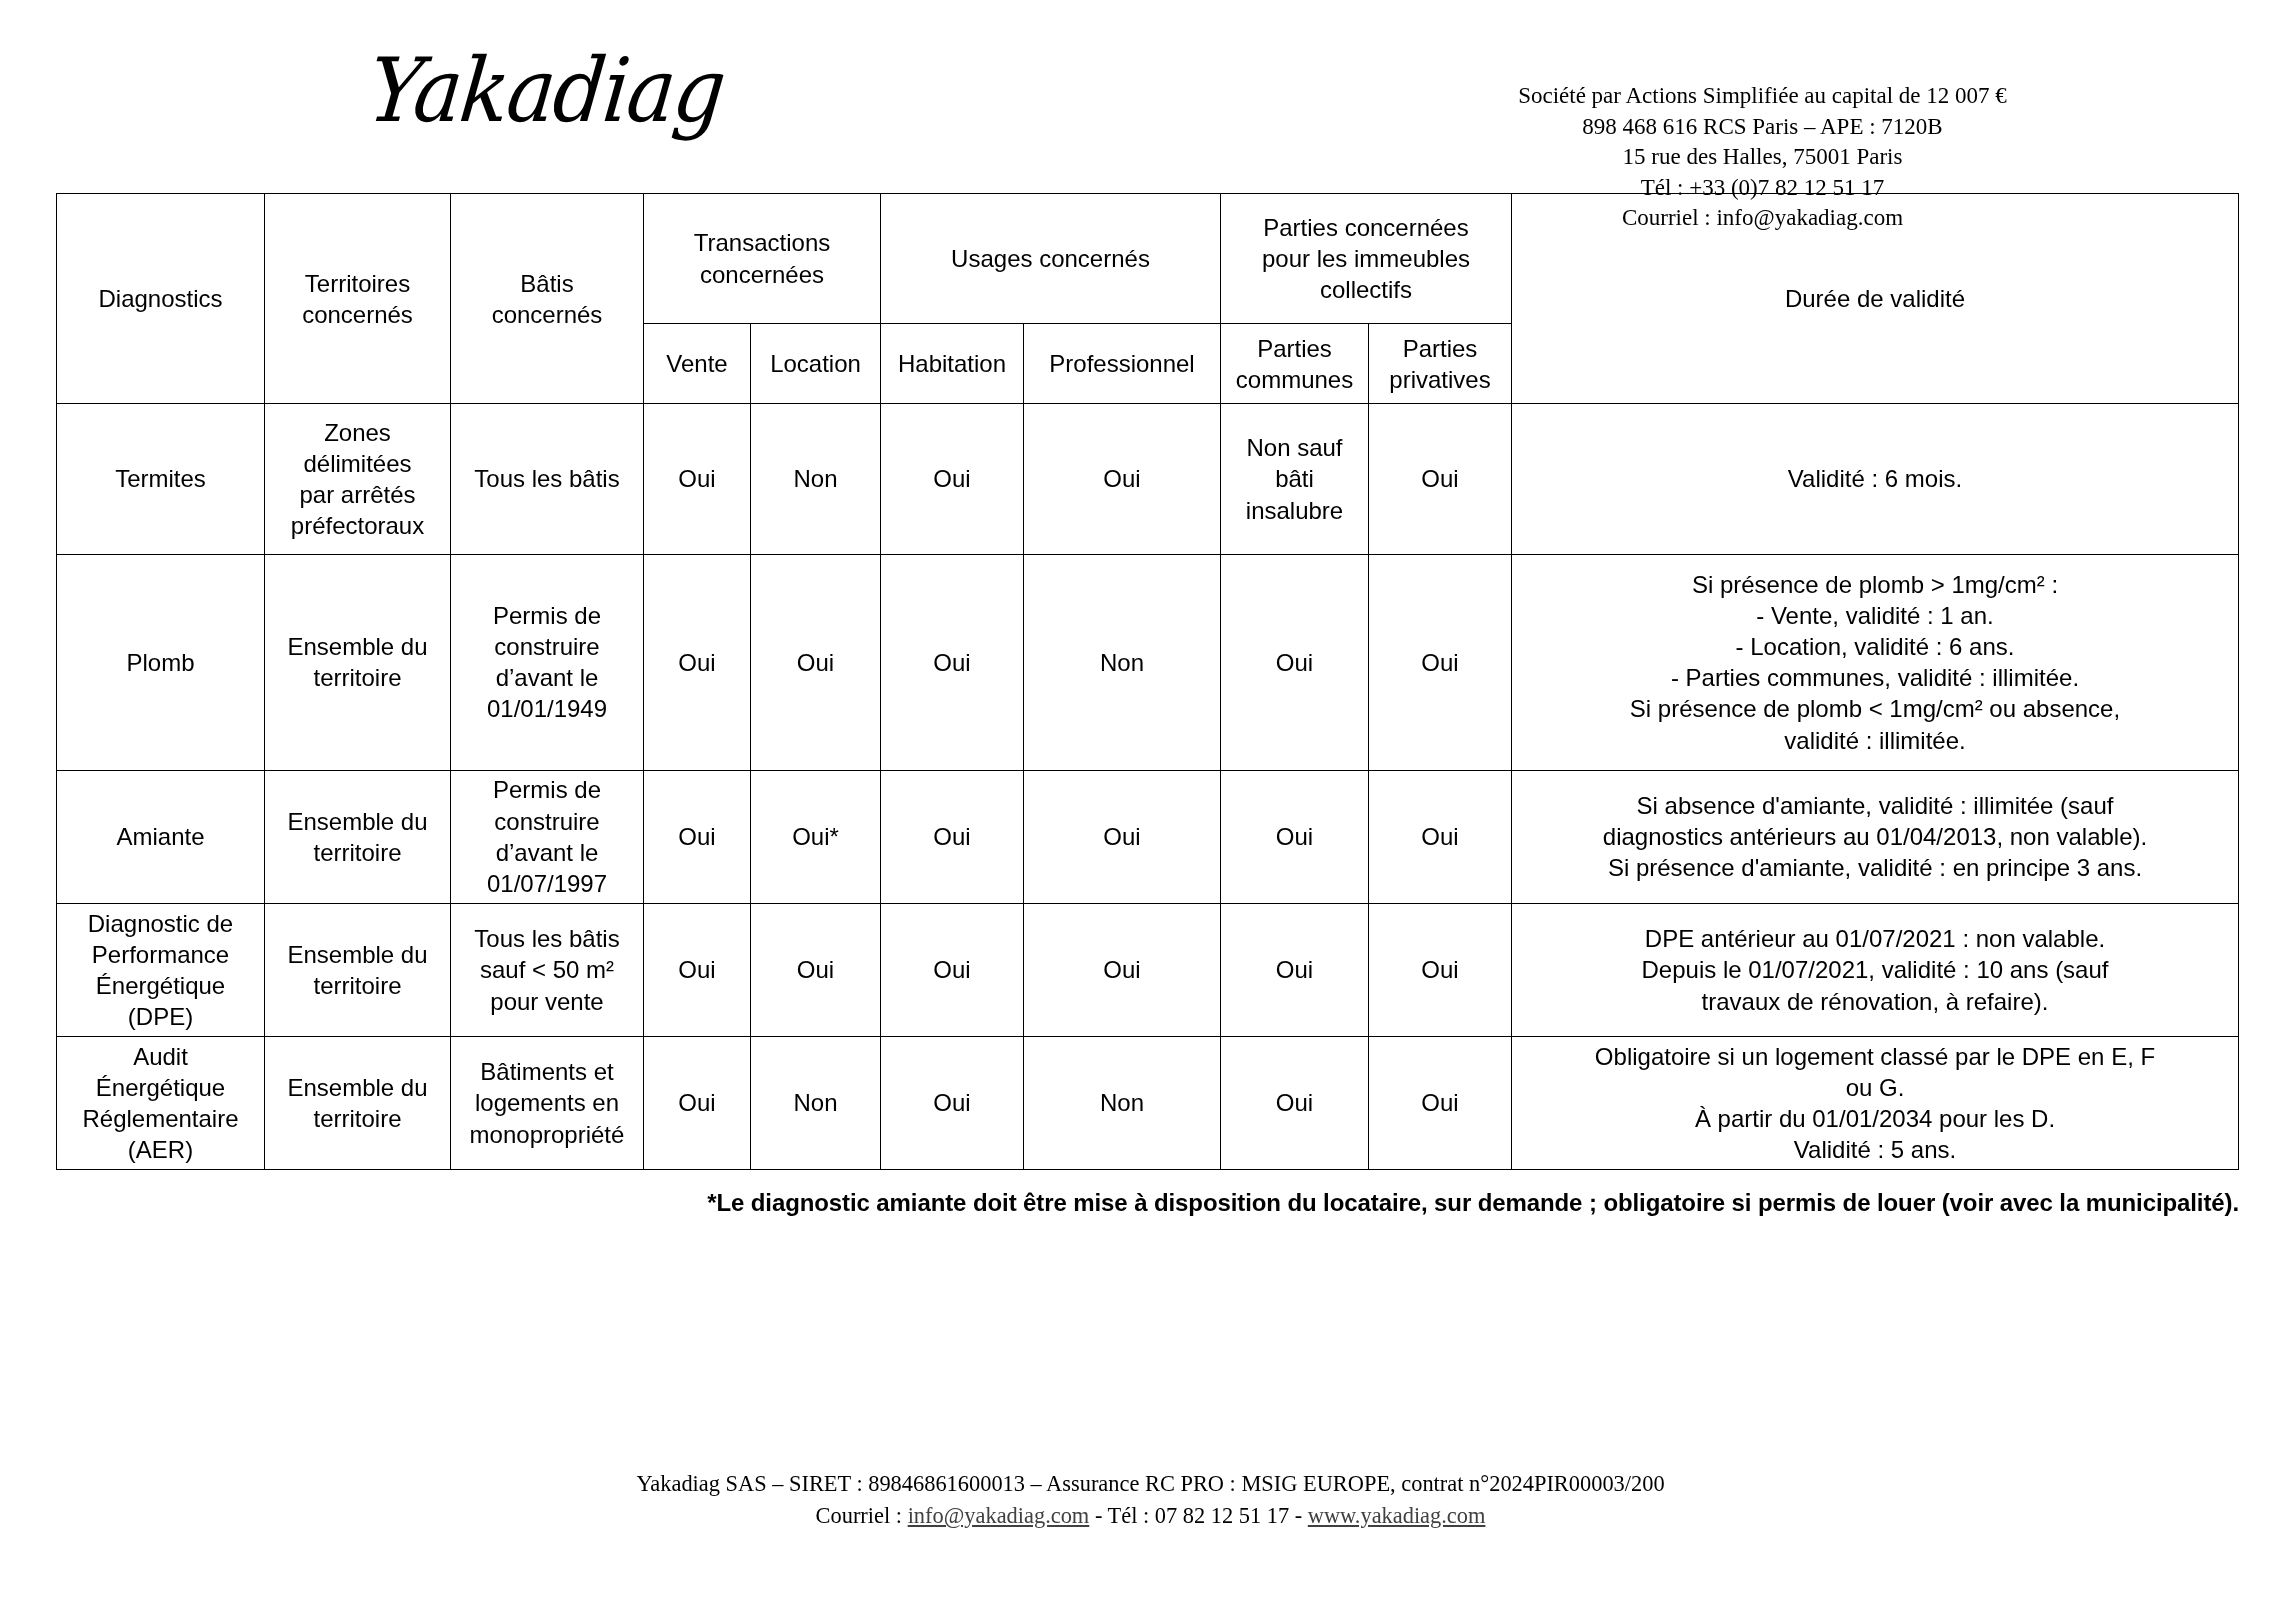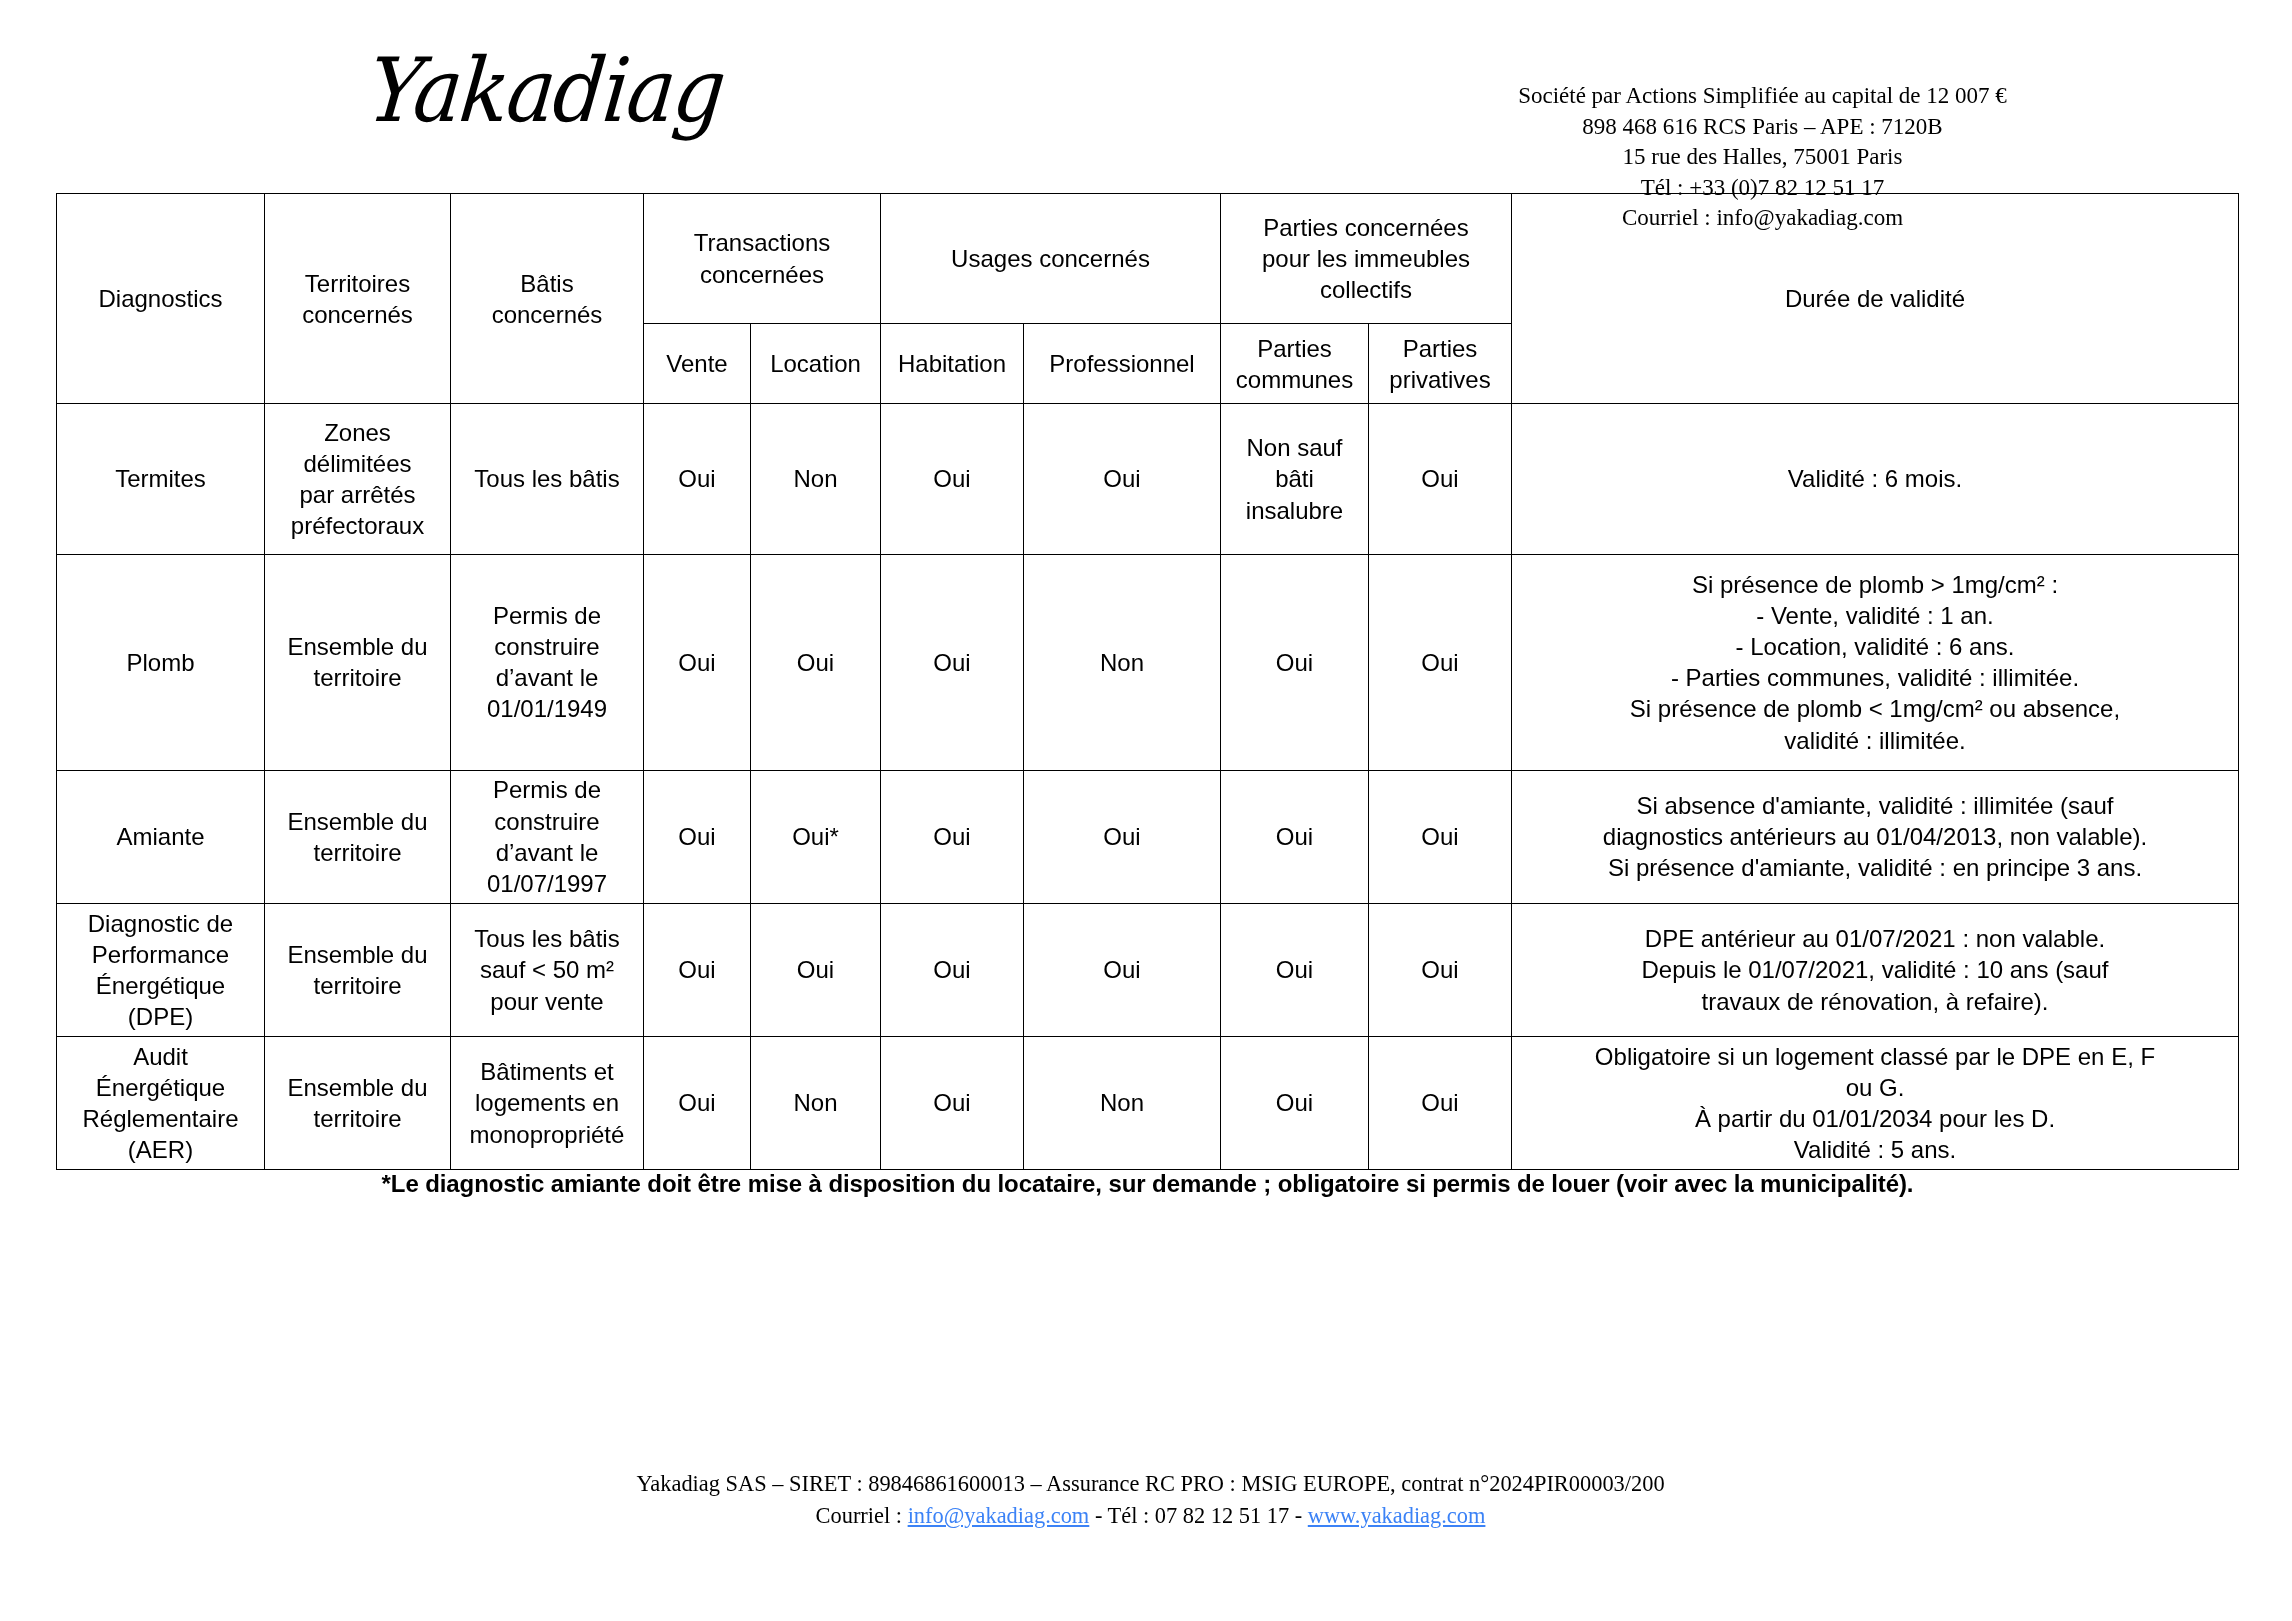--- a/index.html
+++ b/index.html
@@ -99,42 +99,42 @@
   .row-plomb    td { height: 208px; }
   .row-amiante  td { height: 125px; }
   .row-dpe      td { height: 124px; }
   .row-aer      td { height: 125px; }
 
   .duree-cell { line-height: 1.34; }
 
   
   .footnote {
     width: 2183px;
-    margin: 0 auto 0 auto;
-    text-align: center;
+    margin: 19px auto 0 auto;
+    text-align: right;
     font-size: 24px;
     font-weight: bold;
     letter-spacing: -0.1px;
   }
 
   
   .doc-footer {
     position: absolute;
     left: 0;
     right: 0;
     bottom: 90px;
     text-align: center;
     font-family: "Liberation Serif", serif;
     font-size: 22.4px;
     line-height: 1.42;
     padding-left: 8px;
   }
   .doc-footer a,
   .doc-footer .link {
-    color: #3b82f6;
+    color: #404040;
     text-decoration: underline;
   }
 </style>
 </head>
 <body>
 
 <div class="page">
 
   <div class="doc-header">
     <div class="logo">Yakadiag</div>

